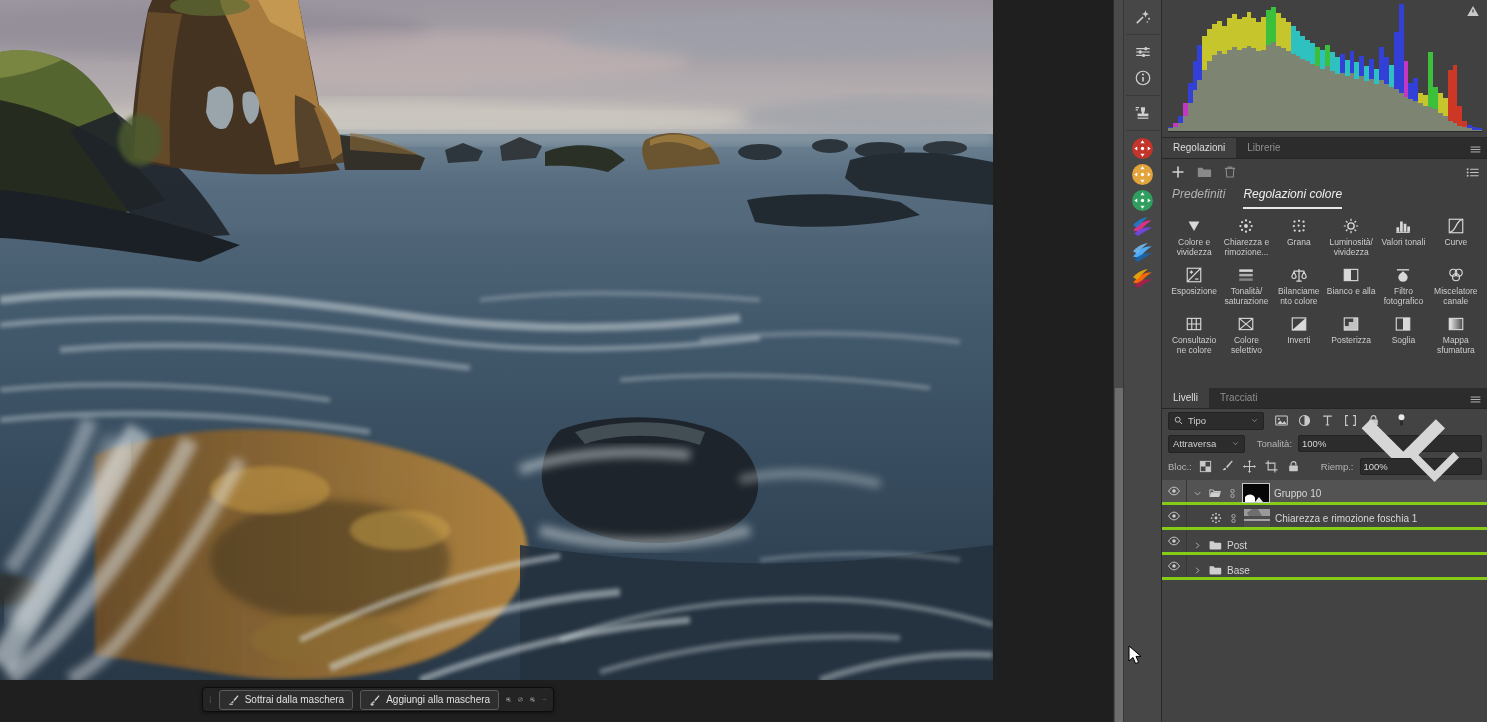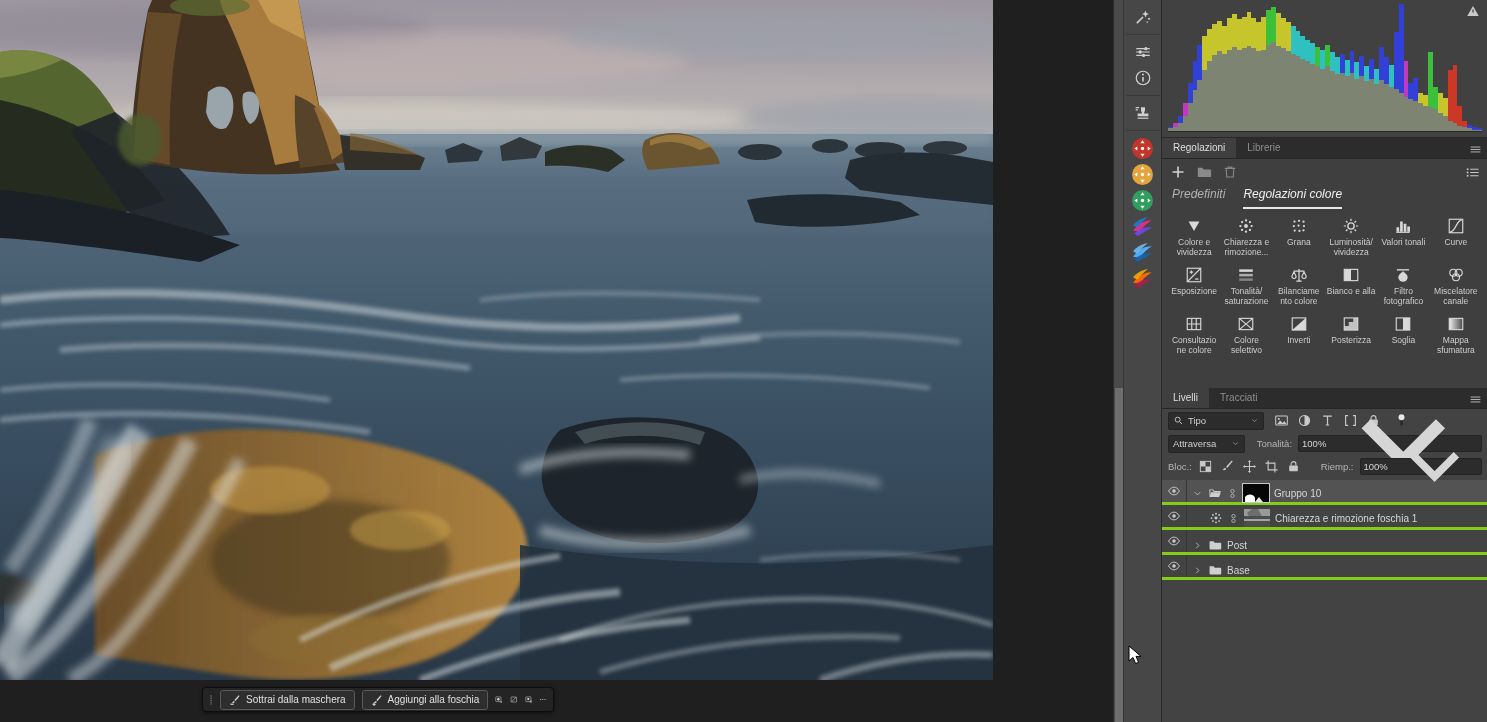--- a/index.html
+++ b/index.html
@@ -965,21 +965,21 @@
           <path d="M1.8 13.6h4.6" stroke="currentColor" stroke-width="1.5"></path>
         </svg></span>
     <span>Sottrai dalla maschera</span>
   </div>
   <div class="tbtn">
     <span class="ic" id="bplus"><svg viewBox="0 0 16 16">
           <path d="M14 2.6l-1-1-5.8 6.3 1.5 1.5Z" fill="currentColor"></path>
           <path d="M6.9 9.3C5.7 9.5 5 10.6 3.8 11.8c1.5.3 3 .1 3.9-.9Z" fill="currentColor"></path>
           <path d="M1.8 13.6h4.6M4.1 11.3v4.6" stroke="currentColor" stroke-width="1.4"></path>
         </svg></span>
-    <span>Aggiungi alla foschia</span>
+    <span>Aggiungi alla maschera</span>
   </div>
   <div class="ticon" id="maskInv"><svg viewBox="0 0 16 16">
         <rect x="1.6" y="2.6" width="10.8" height="9.8" rx="1.2" fill="none" stroke="currentColor" stroke-width="1.1"></rect>
         <circle cx="7" cy="7.5" r="2.6" fill="currentColor"></circle>
         <path d="M9.8 13.4h4.4M12.6 11.8l1.7 1.6-1.7 1.6" fill="none" stroke="currentColor" stroke-width="1"></path>
       </svg></div>
   <div class="ticon" id="maskDis"><svg viewBox="0 0 16 16">
         <rect x="2.2" y="2.8" width="11.6" height="10.4" rx="1.2" fill="none" stroke="currentColor" stroke-width="1.1"></rect>
         <path d="M3 13 13 3" stroke="currentColor" stroke-width="1.3"></path>
       </svg></div>

